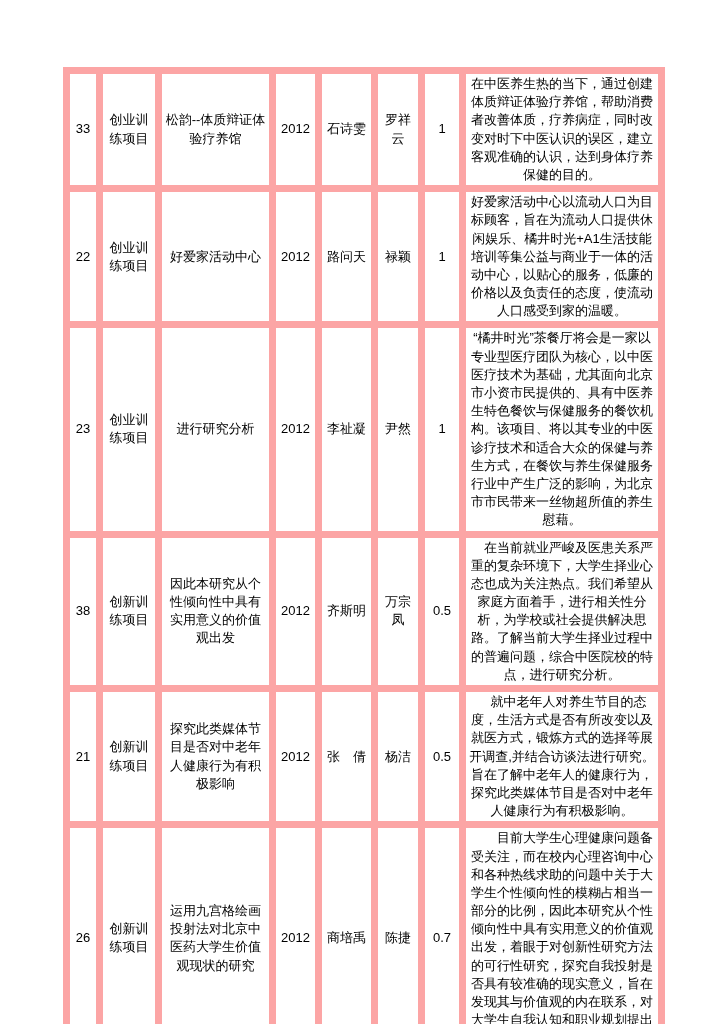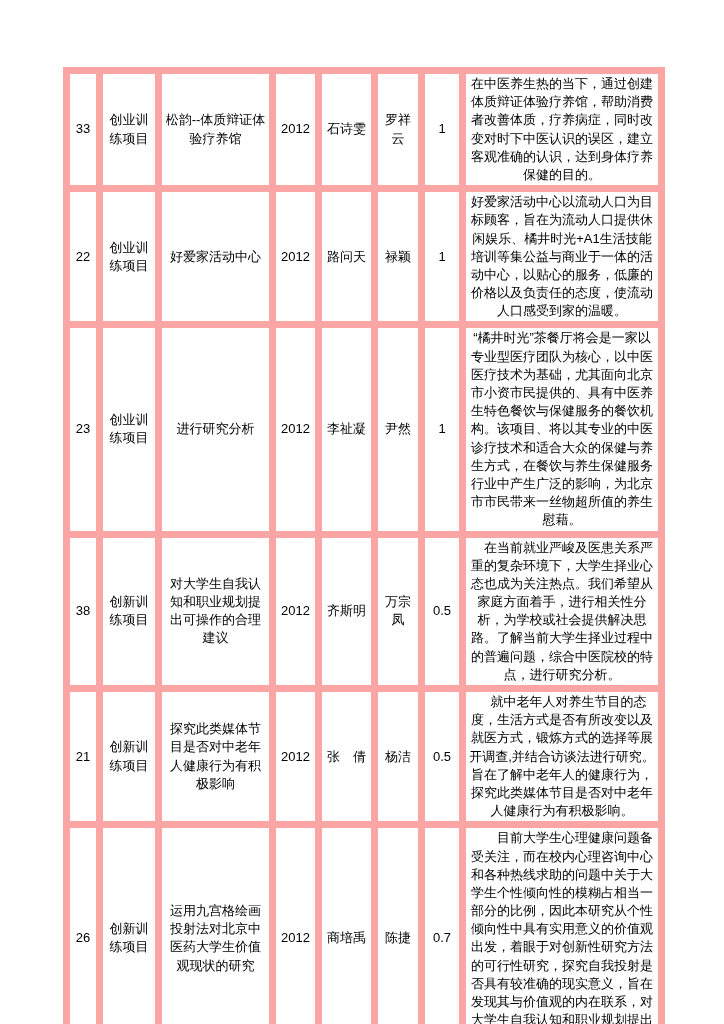--- a/index.html
+++ b/index.html
@@ -90,21 +90,21 @@
         <td class="c-name">进行研究分析</td>
         <td class="c-year">2012</td>
         <td class="c-leader">李祉凝</td>
         <td class="c-member">尹然</td>
         <td class="c-score">1</td>
         <td class="c-desc">“橘井时光”茶餐厅将会是一家以专业型医疗团队为核心，以中医医疗技术为基础，尤其面向北京市小资市民提供的、具有中医养生特色餐饮与保健服务的餐饮机构。该项目、将以其专业的中医诊疗技术和适合大众的保健与养生方式，在餐饮与养生保健服务行业中产生广泛的影响，为北京市市民带来一丝物超所值的养生慰藉。</td>
       </tr>
       <tr class="r3">
         <td class="c-no">38</td>
         <td class="c-type">创新训练项目</td>
-        <td class="c-name">对大学生自我认知和职业规划提出可操作的合理建议</td>
+        <td class="c-name">因此本研究从个性倾向性中具有实用意义的价值观出发</td>
         <td class="c-year">2012</td>
         <td class="c-leader">齐斯明</td>
         <td class="c-member">万宗凤</td>
         <td class="c-score">0.5</td>
         <td class="c-desc">　在当前就业严峻及医患关系严重的复杂环境下，大学生择业心态也成为关注热点。我们希望从家庭方面着手，进行相关性分析，为学校或社会提供解决思路。了解当前大学生择业过程中的普遍问题，综合中医院校的特点，进行研究分析。</td>
       </tr>
       <tr class="r4">
         <td class="c-no">21</td>
         <td class="c-type">创新训练项目</td>
         <td class="c-name">探究此类媒体节目是否对中老年人健康行为有积极影响</td>

